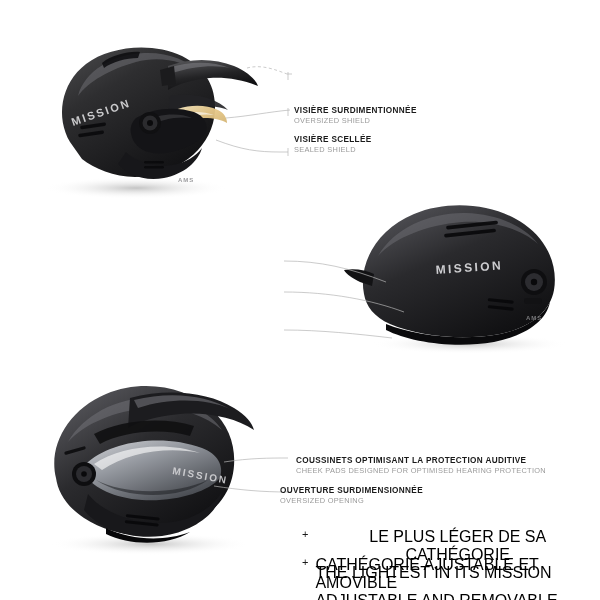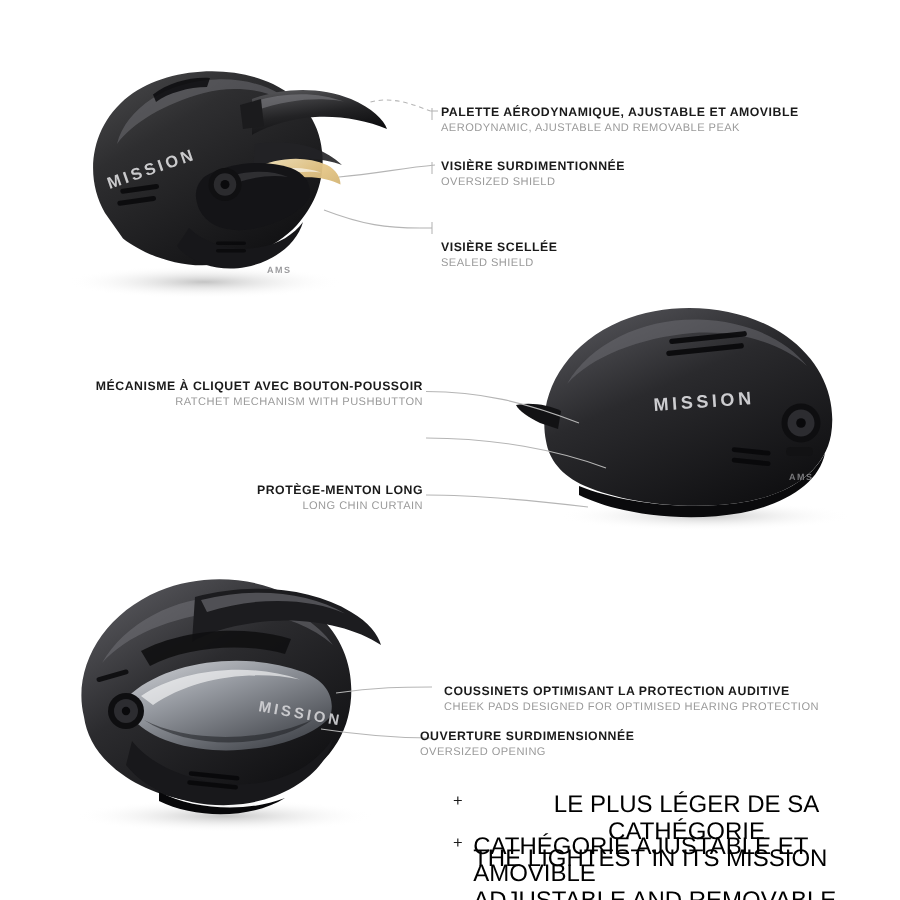--- a/index.html
+++ b/index.html
@@ -286,45 +286,33 @@
 
     <path d="M224 462 C250 458 270 458 288 458"></path>
 
     <path d="M214 486 C240 490 262 492 288 492"></path>
 
     <line x1="288" y1="72" x2="288" y2="80"></line>
     <line x1="288" y1="108" x2="288" y2="116"></line>
     <line x1="288" y1="148" x2="288" y2="156"></line>
   </svg>
 
-  <div class="callout" style="left:294px; top:70px;">
-    <div class="fr">PALETTE AÉRODYNAMIQUE, AJUSTABLE ET AMOVIBLE</div>
-    <div class="en">AERODYNAMIC, AJUSTABLE AND REMOVABLE PEAK</div>
-  </div>
 
   <div class="callout" style="left:294px; top:106px;">
     <div class="fr">VISIÈRE SURDIMENTIONNÉE</div>
     <div class="en">OVERSIZED SHIELD</div>
   </div>
 
-  <div class="callout" style="left:294px; top:160px;">
+  <div class="callout" style="left:294px; top:135px;">
     <div class="fr">VISIÈRE SCELLÉE</div>
     <div class="en">SEALED SHIELD</div>
   </div>
 
-  <div class="callout right-align" style="left:40px; top:253px; width:242px;">
-    <div class="fr">MÉCANISME À CLIQUET AVEC BOUTON-POUSSOIR</div>
-    <div class="en">RATCHET MECHANISM WITH PUSHBUTTON</div>
-  </div>
-
-
-  <div class="callout right-align" style="left:40px; top:322px; width:242px;">
-    <div class="fr">PROTÈGE-MENTON LONG</div>
-    <div class="en">LONG CHIN CURTAIN</div>
-  </div>
+
+
 
   <div class="callout" style="left:296px; top:456px;">
     <div class="fr">COUSSINETS OPTIMISANT LA PROTECTION AUDITIVE</div>
     <div class="en">CHEEK PADS DESIGNED FOR OPTIMISED HEARING PROTECTION</div>
   </div>
 
   <div class="callout" style="left:280px; top:486px;">
     <div class="fr">OUVERTURE SURDIMENSIONNÉE</div>
     <div class="en">OVERSIZED OPENING</div>
   </div>

